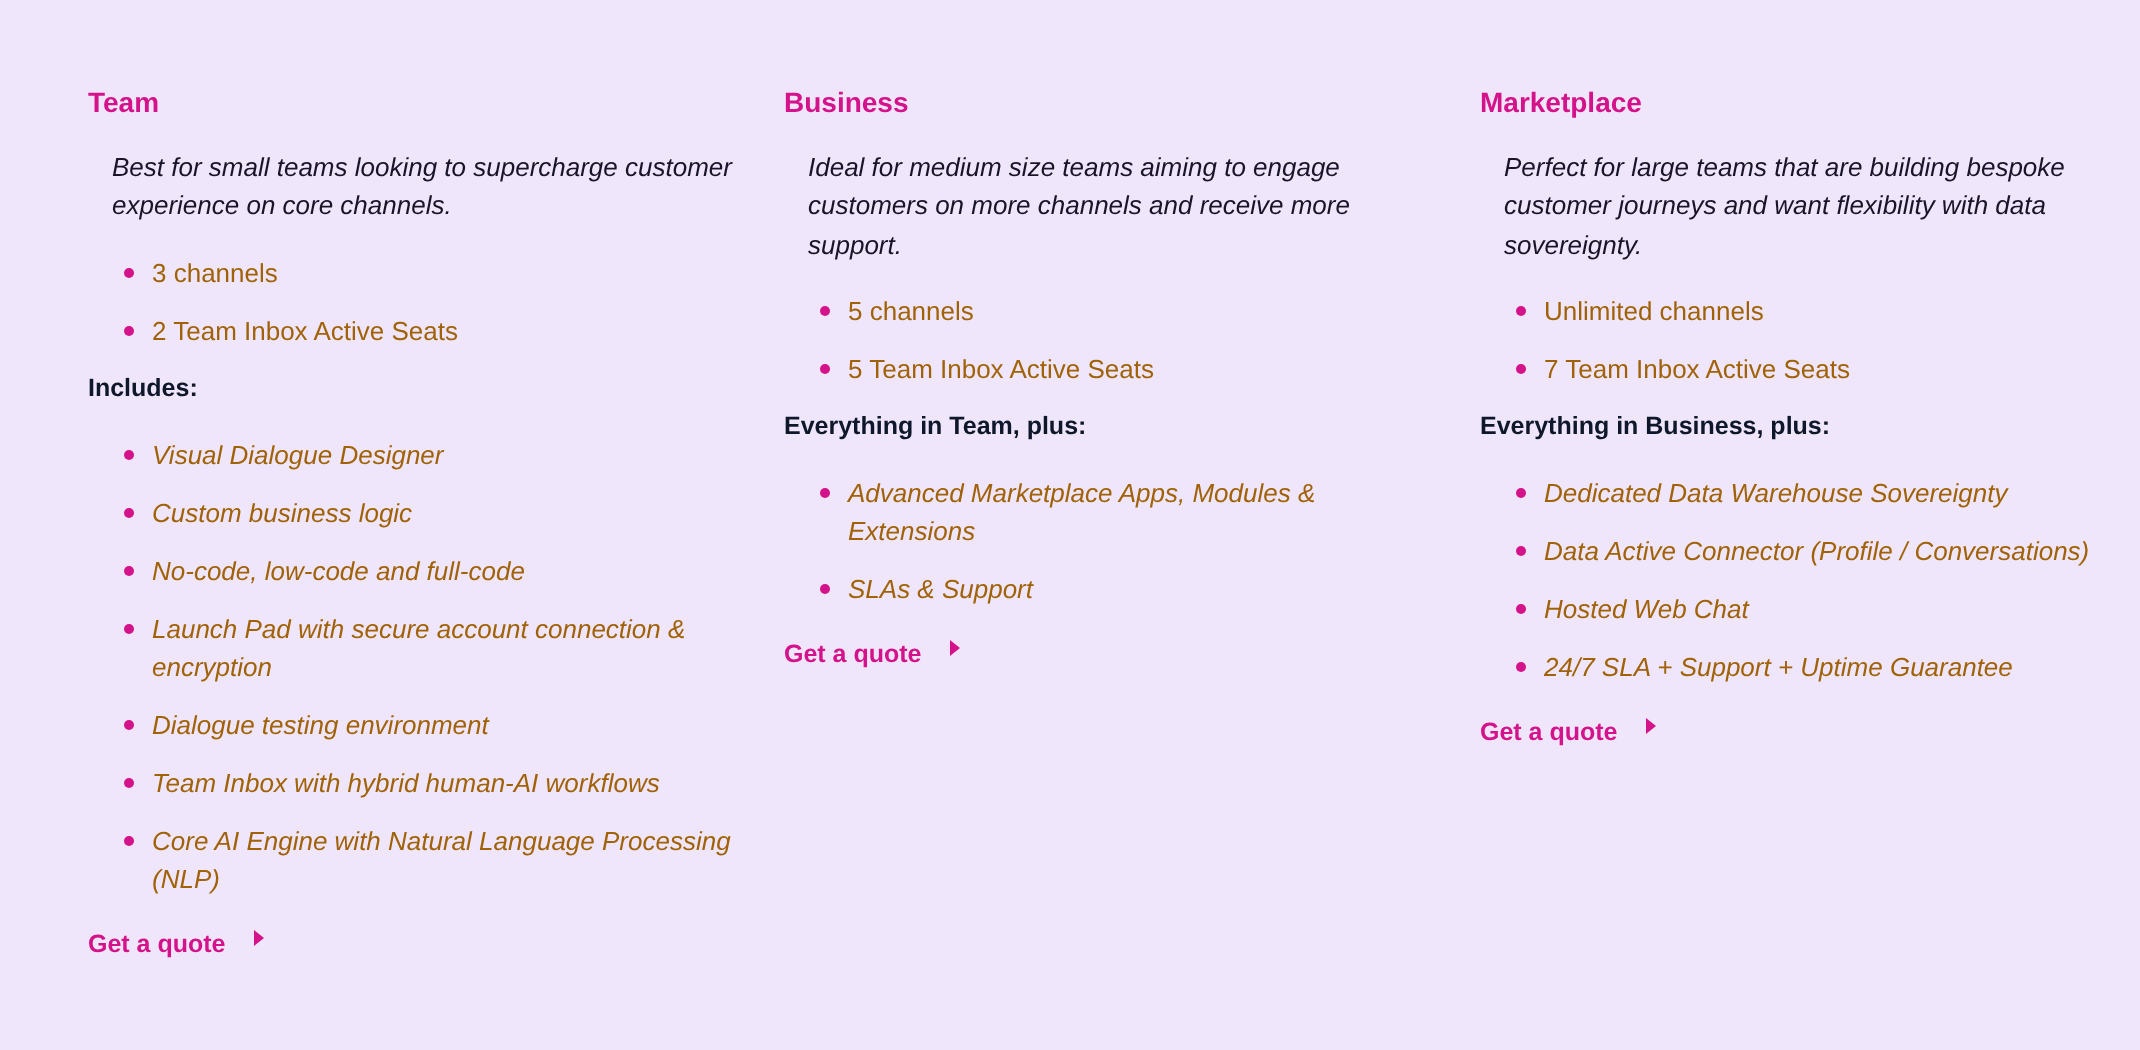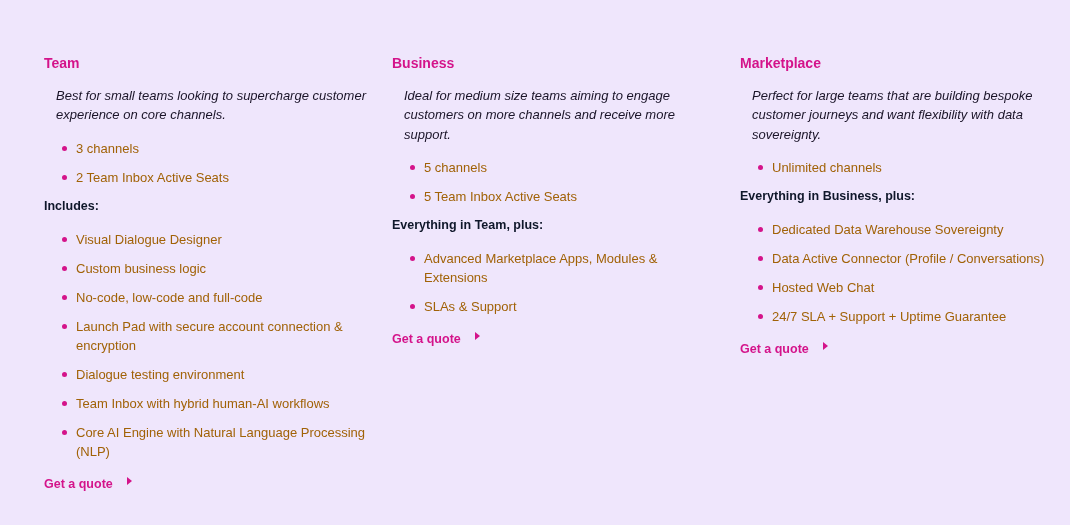--- a/index.html
+++ b/index.html
@@ -3,21 +3,21 @@
   <meta charset="utf-8">
   <style>
     html, body { margin: 0; padding: 0; }
     body {
       width: 1070px; height: 525px; overflow: hidden;
       background: #efe6fc;
       font-family: "Liberation Sans", "DejaVu Sans", sans-serif;
       color: #1a1428;
     }
     .wrap { position: relative; width: 1070px; height: 525px; }
-    .col { position: absolute; top: 54px; }
+    .col { position: absolute; top: 42px; }
     .col.c0 { left: 44px; width: 330px; }
     .col.c1 { left: 392px; width: 290px; }
     .col.c2 { left: 740px; width: 325px; }
     .title {
       font-weight: 700; font-size: 14px; color: #d4138a;
       line-height: 18px; margin: 0 0 14px 0;
     }
     .desc {
       font-style: italic; font-size: 13px; line-height: 19.3px;
       margin: 0 0 14px 12px; color: #1a1428;
@@ -28,21 +28,21 @@
       margin: 0 0 10px 0; color: #a16207;
     }
     li .dot {
       position: absolute; left: -14px; top: 7px;
       width: 5px; height: 5px; border-radius: 50%; background: #d4138a;
     }
     .section {
       font-weight: 700; font-size: 12.5px; line-height: 18px;
       margin: 6px 0 15px 0; color: #0f172a;
     }
-    .features li { margin-bottom: 10px; }
+    .features li { margin-bottom: 10px; font-style: italic; }
     .cta {
       display: inline-flex; align-items: flex-start; gap: 10px;
       font-weight: 700; font-size: 12.5px; color: #d4138a;
       text-decoration: none; margin-top: 6px; cursor: pointer;
     }
     .cta .arrow {
       width: 0; height: 0;
       border-top: 4.5px solid transparent; border-bottom: 4.5px solid transparent;
       border-left: 5px solid #d4138a;
       margin-left: 4px;
@@ -92,20 +92,21 @@
       <span>Get a quote</span>
       <span class="arrow"></span>
     </a>
   </section>
 
   <section class="col c2">
     <div class="title">Marketplace</div>
     <p class="desc">Perfect for large teams that are building bespoke customer journeys and want flexibility with data sovereignty.</p>
     <ul>
       <li><span class="dot"></span><span>Unlimited channels</span></li>
+      <li><span class="dot"></span><span>7 Team Inbox Active Seats</span></li>
     </ul>
     <div class="section">Everything in Business, plus:</div>
     <ul class="features">
       <li><span class="dot"></span><span>Dedicated Data Warehouse Sovereignty</span></li>
       <li><span class="dot"></span><span>Data Active Connector (Profile / Conversations)</span></li>
       <li><span class="dot"></span><span>Hosted Web Chat</span></li>
       <li><span class="dot"></span><span>24/7 SLA + Support + Uptime Guarantee</span></li>
     </ul>
     <a class="cta">
       <span>Get a quote</span>

